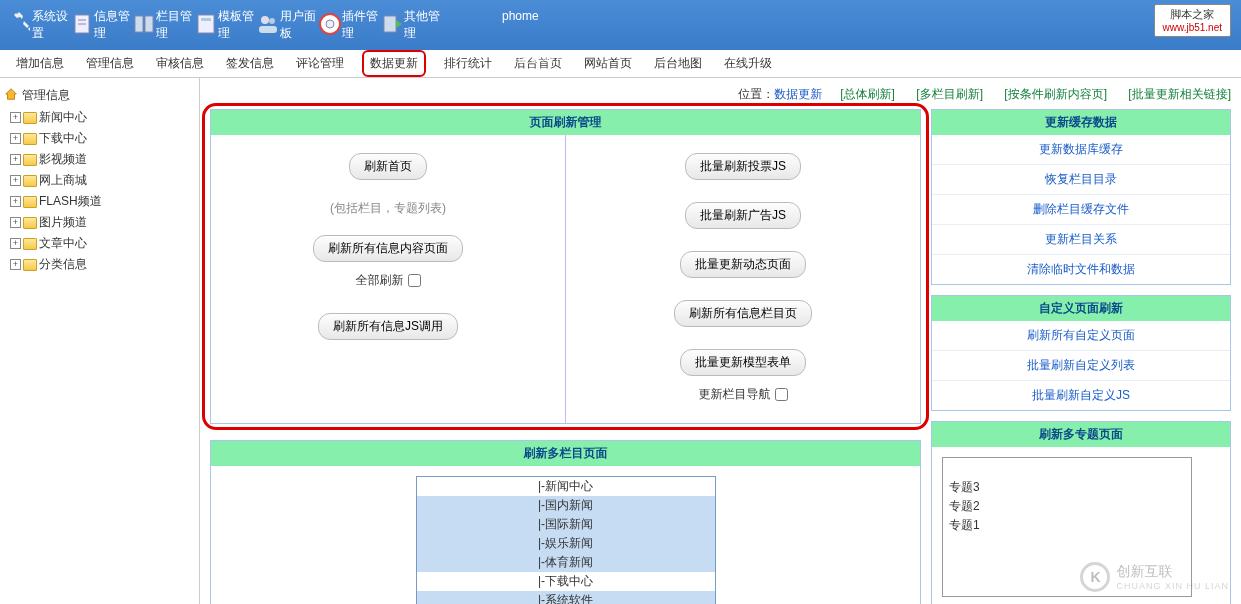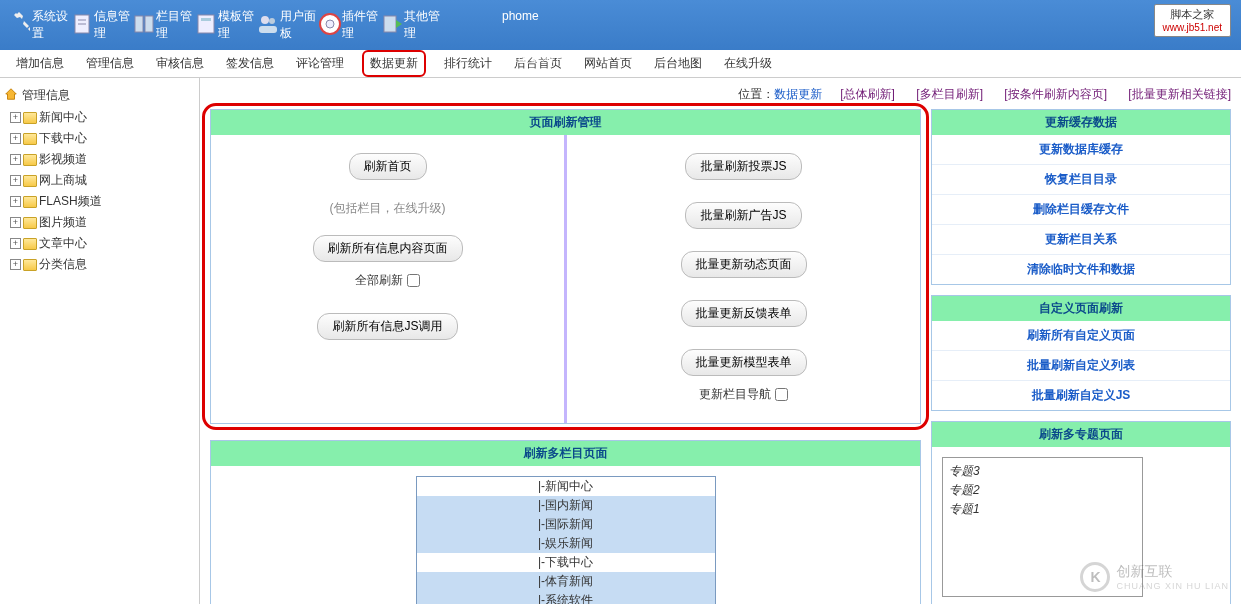--- a/index.html
+++ b/index.html
@@ -25,50 +25,50 @@
 .sidebar { width: 200px; border-right: 1px solid #ccc; padding: 6px 4px; }
 .sidebar-title { display: flex; align-items: center; gap: 4px; font-size: 12px; padding: 3px 0; }
 .tree-item { display: flex; align-items: center; gap: 2px; font-size: 12px; padding: 2px 0 2px 6px; cursor: pointer; }
 .expander { width: 11px; height: 11px; border: 1px solid #888; display: inline-flex; align-items: center; justify-content: center; font-size: 9px; line-height: 1; color: #555; background: #fff; }
 .folder-icon { width: 14px; height: 12px; background: linear-gradient(#ffe89a, #f7c948); border: 1px solid #c9a227; border-radius: 1px; display: inline-block; }
 .home-icon svg { width: 14px; height: 14px; }
 
 .content { flex: 1; padding: 8px 10px; }
 .breadcrumb-row { display: flex; justify-content: flex-end; align-items: center; margin-bottom: 6px; font-size: 12px; }
 .breadcrumb-row .loc a { color: #1a5cc8; text-decoration: none; }
-.breadcrumb-row .rlinks a { color: #701a75; text-decoration: none; margin-left: 18px; }
+.breadcrumb-row .rlinks a { color: #15803d; text-decoration: none; margin-left: 18px; }
 
 .content-split { display: flex; gap: 10px; }
 .col-left { flex: 1; }
 .col-right { width: 300px; }
 
 .panel { border: 1px solid #a7c7e7; background: #fff; margin-bottom: 10px; }
 .panel-hd { background: #86efac; color: #0b4a8b; text-align: center; font-weight: bold; font-size: 12px; padding: 4px 0; }
 .panel-body { padding: 10px; }
 .panel-body.centered { text-align: center; }
 
 .two-col { display: flex; }
 .two-col .half { flex: 1; padding: 14px 10px; text-align: center; }
-.two-col .half + .half { border-left: 3px solid #c4b5fd; }
+.two-col .half + .half { border-left: 1px solid #c4b5fd; }
 
 .btn { display: inline-block; background: linear-gradient(#fdfdfd, #e8e8e8); border: 1px solid #bbb; border-radius: 12px; padding: 4px 14px; font-size: 12px; cursor: pointer; margin: 4px 0; }
 .hint { color: #888; font-size: 12px; margin-top: 2px; }
 .ck-row { font-size: 12px; margin: 6px 0; }
 .ck-row input[type=checkbox] { vertical-align: middle; margin-left: 4px; }
 
-.link-list a { display: block; text-align: center; color: #1a5cc8; text-decoration: none; padding: 6px 0; border-top: 1px solid #e6eef8; font-size: 12px; font-weight: bold; }
+.link-list a { display: block; text-align: center; color: #1a5cc8; text-decoration: none; padding: 6px 0; border-top: 1px solid #e6eef8; font-size: 12px; }
 .link-list a:first-child { border-top: none; }
 
 .red-outline { position: relative; }
 .red-outline::after { content: ""; position: absolute; left: -8px; right: -8px; top: -6px; bottom: -6px; border: 3px solid #d00; border-radius: 14px; pointer-events: none; }
 
 .listbox { width: 300px; height: 140px; border: 1px solid #7a9ac0; font-size: 12px; overflow-y: scroll; background: #fff; }
 .listbox .opt { padding: 1px 6px; background: #c6dcf3; color: #333; cursor: pointer; }
 .listbox .opt.plain { background: #fff; }
-.listbox-plain { width: 201px; height: 140px; border: 1px solid #999; background: #fff; padding: 4px 6px; font-size: 12px; font-style: italic; }
+.listbox-plain { width: 250px; height: 140px; border: 1px solid #999; background: #fff; padding: 20px 6px; font-size: 12px; }
 .listbox-plain div { padding: 1px 0; }
 
 .watermark { position: fixed; right: 12px; bottom: 12px; opacity: 0.35; font-size: 14px; color: #444; display: flex; align-items: center; gap: 6px; }
 .watermark .wm-circle { width: 30px; height: 30px; border: 3px solid #888; border-radius: 50%; display: flex; align-items: center; justify-content: center; font-weight: bold; }
 .watermark .wm-sub { font-size: 9px; display: block; color: #888; letter-spacing: 1px; }
 </style>
 </head>
 <body>
 
 <div class="top-toolbar">
@@ -228,47 +228,47 @@
     </div>
 
     <div class="content-split">
       <div class="col-left">
         <div class="red-outline">
         <div class="panel">
           <div class="panel-hd">页面刷新管理</div>
           <div class="two-col">
             <div class="half">
               <button class="btn">刷新首页</button><br><br>
-              <div class="hint">(包括栏目，在线升级)</div><br>
+              <div class="hint">(包括栏目，专题列表)</div><br>
               <button class="btn">刷新所有信息内容页面</button>
               <div class="ck-row"><span>全部刷新</span><input type="checkbox" style=""></div><br>
               <button class="btn">刷新所有信息JS调用</button>
             </div>
             <div class="half">
               <button class="btn">批量刷新投票JS</button><br><br>
               <button class="btn">批量刷新广告JS</button><br><br>
               <button class="btn">批量更新动态页面</button><br><br>
-              <button class="btn">批量更新反馈表单</button><br><br>
+              <button class="btn">刷新所有信息栏目页</button><br><br>
               <button class="btn">批量更新模型表单</button>
               <div class="ck-row"><span>更新栏目导航</span><input type="checkbox" style=""></div>
             </div>
           </div>
         </div>
         </div>
 
         <div class="panel" style="margin-top:16px;">
           <div class="panel-hd">刷新多栏目页面</div>
           <div class="panel-body centered">
             <div class="listbox" style="margin:0 auto;">
               <div class="opt plain">|-新闻中心</div>
               <div class="opt"> |-国内新闻</div>
               <div class="opt"> |-国际新闻</div>
               <div class="opt"> |-娱乐新闻</div>
+              <div class="opt"> |-体育新闻</div>
               <div class="opt plain">|-下载中心</div>
-              <div class="opt"> |-体育新闻</div>
               <div class="opt"> |-系统软件</div>
 
             </div>
           </div>
         </div>
       </div>
 
       <div class="col-right">
         <div class="panel">
           <div class="panel-hd">更新缓存数据</div>

